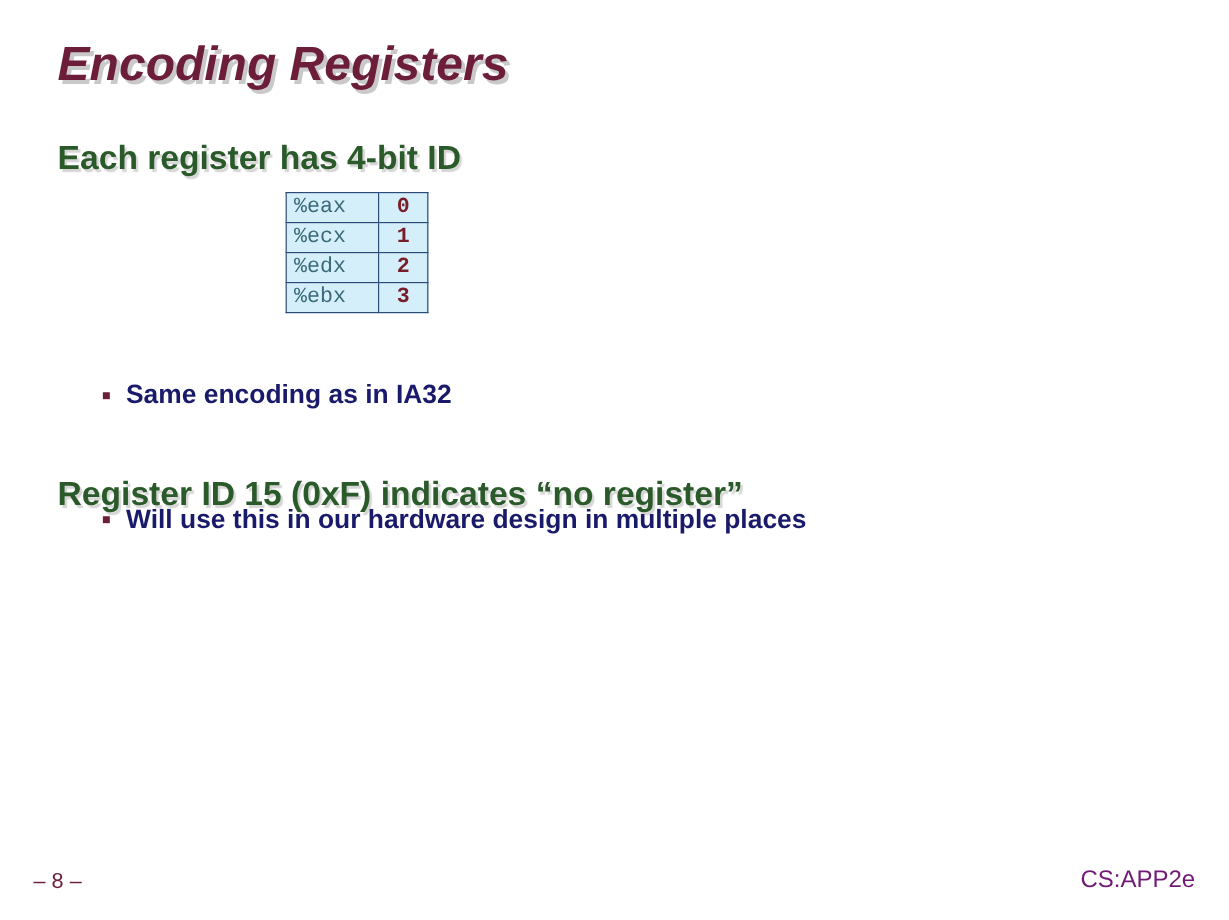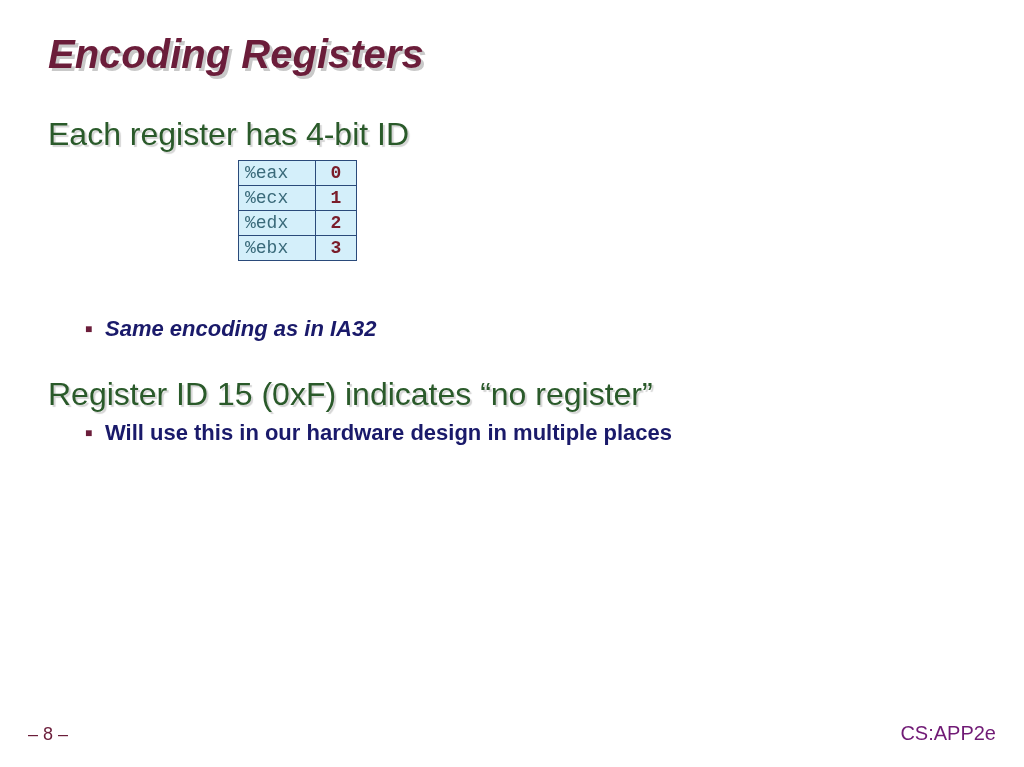--- a/index.html
+++ b/index.html
@@ -25,37 +25,37 @@
     position: absolute;
     top: 35px;
     left: 51px;
     font-size: 40px;
     font-weight: bold;
     font-style: italic;
     color: #c9c9c9;
     z-index: -1;
   }
   .subheading {
-    font-size: 32px;
-    font-weight: normal;
+    font-size: 28px;
+    font-weight: bold;
     color: #2a5a2a;
     text-shadow: 2px 2px 1px #d5d5d5;
     position: absolute;
     left: 48px;
   }
   .sub1 { top: 116px; }
-  .sub2 { top: 376px; }
+  .sub2 { top: 396px; }
   .bullet-row {
     position: absolute;
     left: 105px;
     color: #1a1a6a;
     font-size: 22px;
     font-weight: bold;
   }
-  .b1 { top: 316px; font-style: italic; }
+  .b1 { top: 316px; }
   .b2 { top: 420px; }
   .bullet-row::before {
     content: "■";
     color: #6b1d3a;
     font-size: 12px;
     position: absolute;
     left: -20px;
     top: 6px;
   }
   .tables-wrap {

